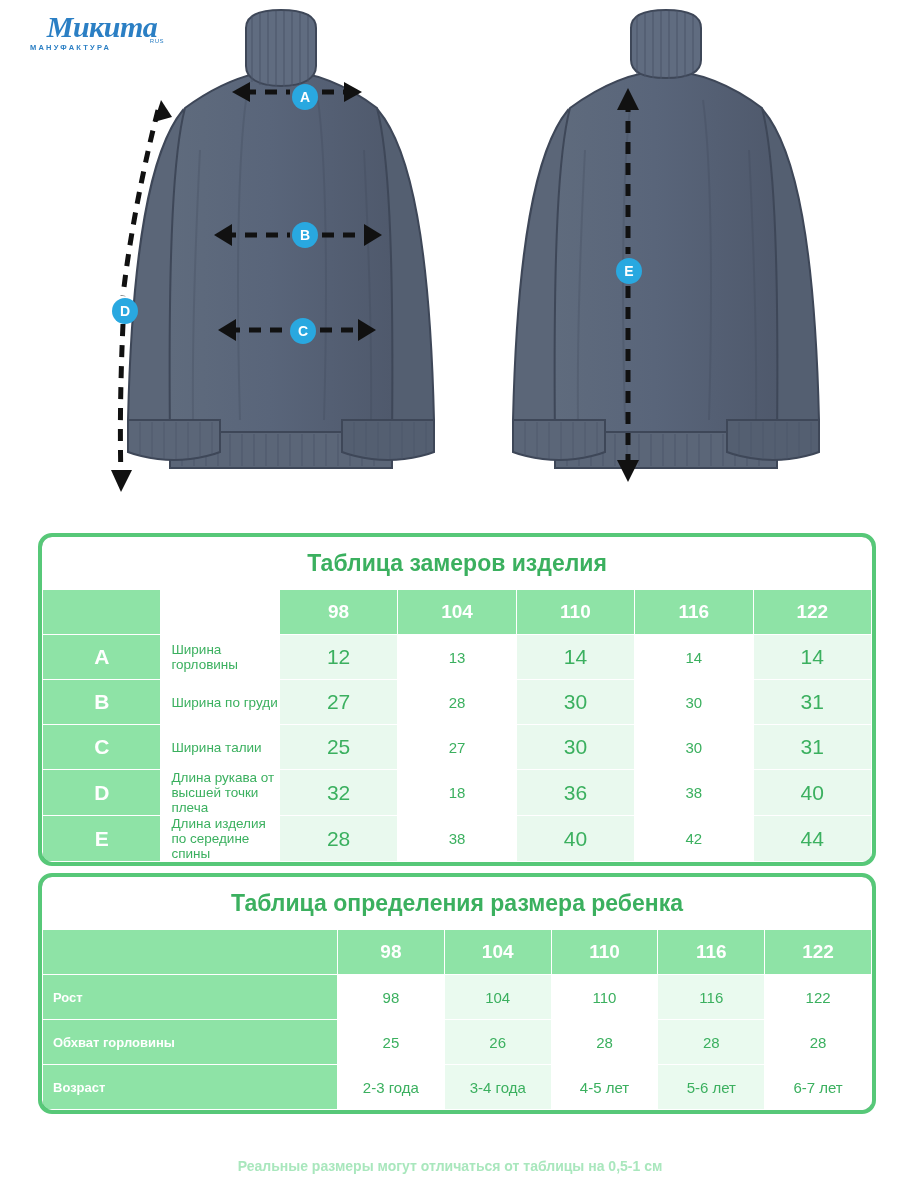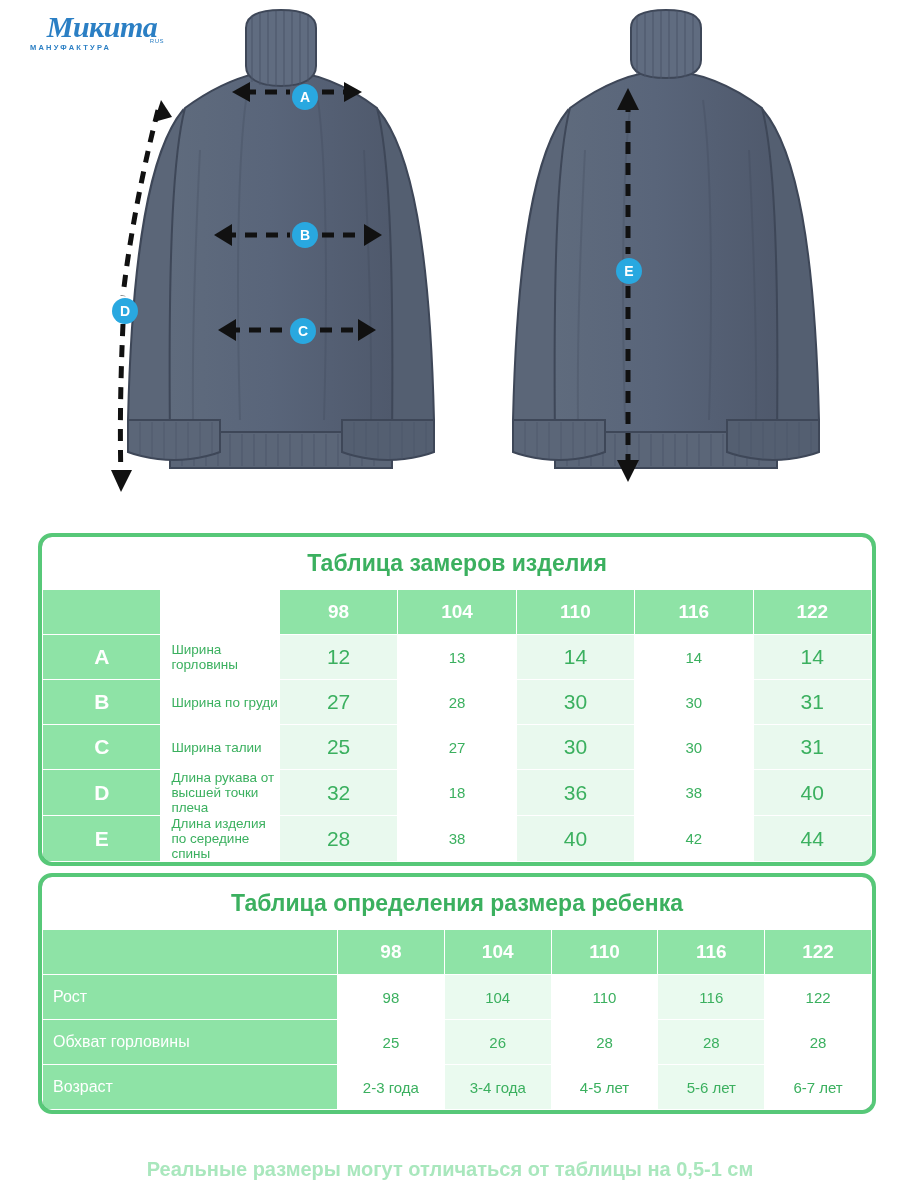--- a/index.html
+++ b/index.html
@@ -113,33 +113,33 @@
   .t1 .col-letter { width: 84px; background: #8ee3a6; color: #fff; font-size: 21px; font-weight: bold; }
   .t1 .col-desc { width: 295px; background: #ffffff; color: #3bb05f; font-weight: normal; font-size: 13.5px; text-align: left; padding-left: 10px; }
   .t1 .hdr { background: #8ee3a6; color: #ffffff; font-size: 19px; font-weight: bold; }
   .t1 .hdr-blank-letter { background: #8ee3a6; }
   .t1 .hdr-blank-desc { background: #ffffff; }
   .t1 .val { background: #ffffff; color: #3bb05f; font-size: 15px; }
   .t1 .val-alt { background: #e9f9ee; color: #3bb05f; font-size: 21px; }
 
   
   #card2 { top: 873px; }
-  .t2 .col-name { width: 295px; background: #8ee3a6; color: #ffffff; font-weight: normal; font-size: 16px; text-align: left; padding-left: 10px; }
+  .t2 .col-name { width: 295px; background: #8ee3a6; color: #ffffff; font-weight: bold; font-size: 13px; text-align: left; padding-left: 10px; }
   .t2 .hdr { background: #8ee3a6; color: #ffffff; font-size: 19px; font-weight: bold; }
   .t2 .val { background: #ffffff; color: #3bb05f; font-size: 15px; }
   .t2 .val-alt { background: #eafaef; color: #3bb05f; font-size: 15px; }
 
   .footnote {
     position: absolute;
     left: 0;
     top: 1158px;
     width: 900px;
     text-align: center;
     color: #a9e7bd;
-    font-size: 20px;
+    font-size: 14px;
     font-weight: bold;
   }
 </style>
 </head>
 <body>
 
 <div class="logo">
   <div class="logo-main">Микита</div>
   <div class="logo-sub">МАНУФАКТУРА</div>
   <div class="logo-rus">RUS</div>

